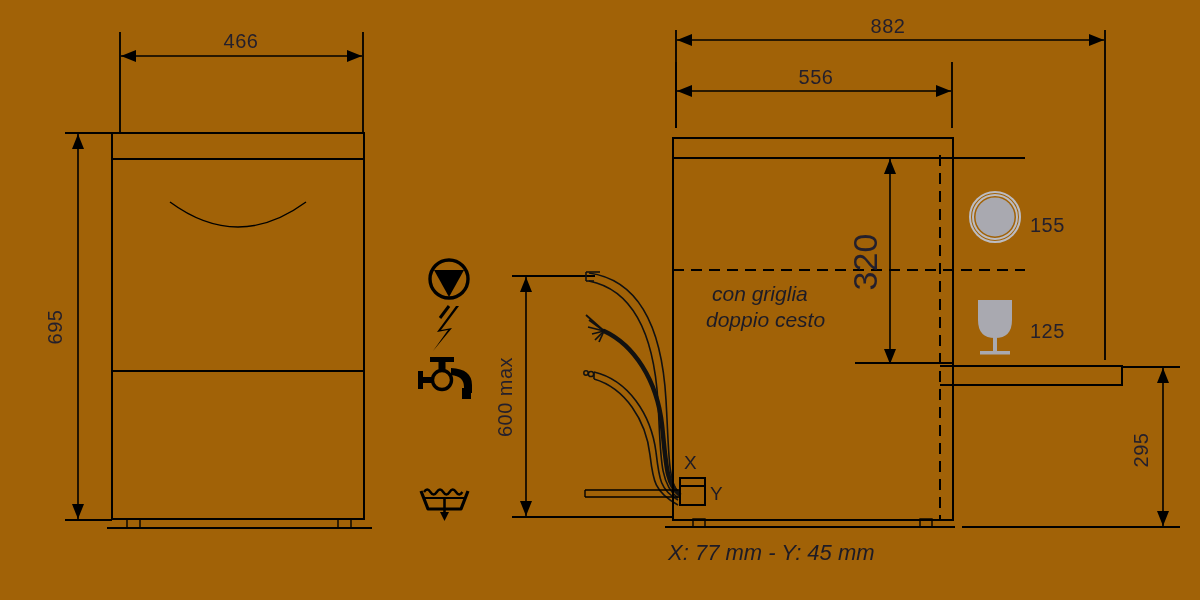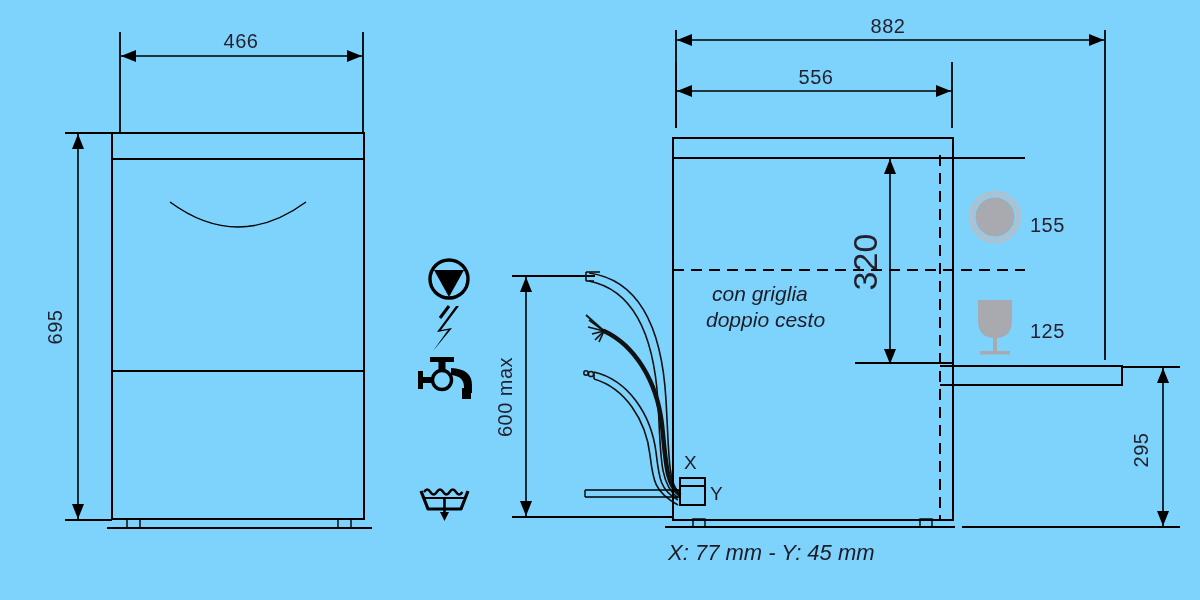--- a/index.html
+++ b/index.html
@@ -8,21 +8,21 @@
     padding: 0;
     background: #ffffff;
   }
   body {
     font-family: "Liberation Sans", sans-serif;
   }
   #sheet {
     position: relative;
     width: 1200px;
     height: 600px;
-    background: #7dd3fc;
+    background: #a16207;
     overflow: hidden;
   }
   #sheet svg {
     position: absolute;
     top: 0;
     left: 0;
     display: block;
   }
   text {
     font-family: "Liberation Sans", sans-serif;

